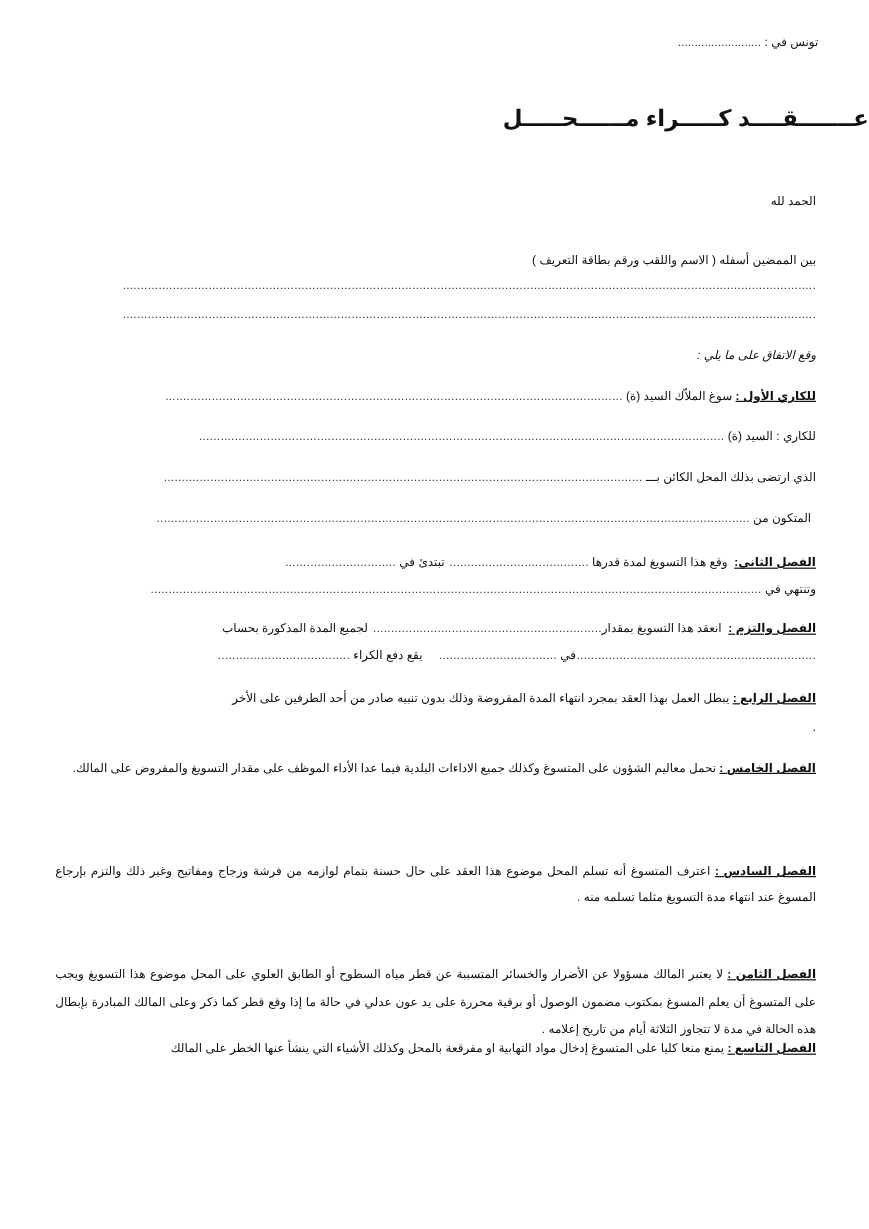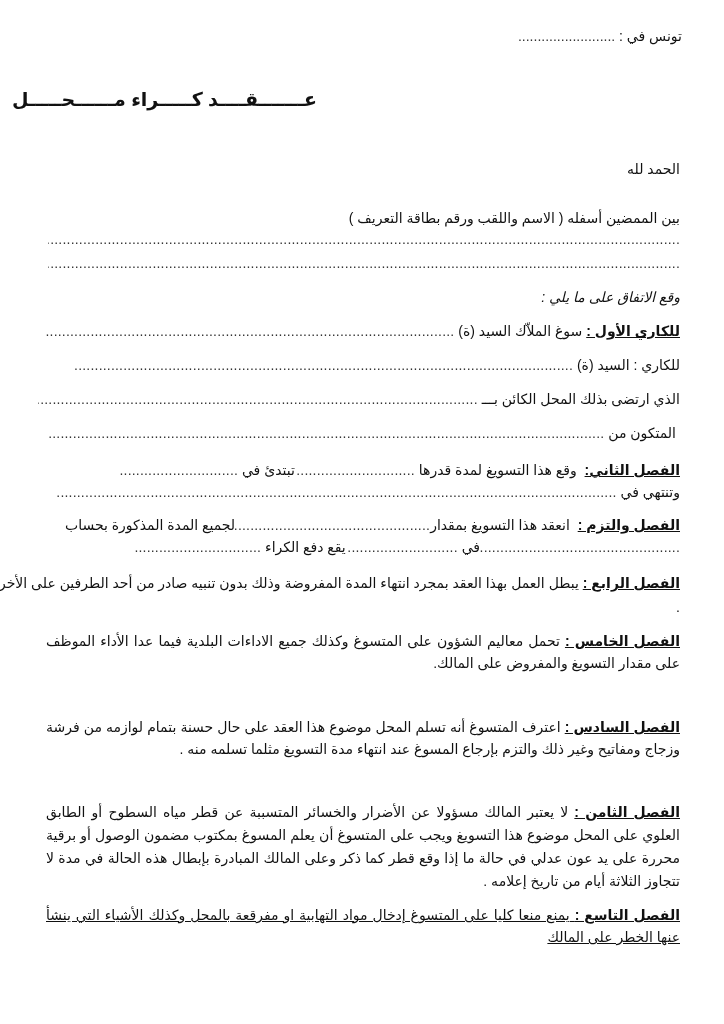--- a/index.html
+++ b/index.html
@@ -1,24 +1,24 @@
 <!DOCTYPE html>
 <html><head>
 <meta charset="utf-8">
 <style>
   html, body { margin: 0; padding: 0; background: #ffffff; }
   body { width: 724px; height: 1024px; overflow: hidden; position: relative;
          font-family: "Liberation Sans", "DejaVu Sans", sans-serif; color: #111; }
   .page { position: absolute; left: 0; top: 0; width: 724px; height: 1024px; }
   .ln { position: absolute; right: 44px; left: 46px; direction: rtl; text-align: right;
-        font-size: 14px; line-height: 18px; white-space: nowrap; }
+        font-size: 10px; line-height: 18px; white-space: nowrap; }
   .wrap { white-space: normal; text-align: justify; text-align-last: right; }
   .dots { letter-spacing: 0.2px; color: #333; }
   .head { font-weight: bold; text-decoration: underline; }
-  .title { position: absolute; left: 0; right: 0; top: 88px; text-align: left;
+  .title { position: absolute; left: 0; right: 0; top: 88px; text-align: right;
            font-size: 19px; font-weight: bold; direction: rtl; letter-spacing: 1px; padding-left: 12px; }
   .subtitle { position: absolute; left: 0; right: 0; top: 126px; text-align: center;
               font-size: 13.5px; direction: rtl; }
   .fill { display: inline-block; overflow: hidden; vertical-align: bottom; white-space: nowrap; }
 </style>
 </head>
 <body>
 
 <div class="page">
 
@@ -98,18 +98,18 @@
     <span class="head">الفصل السادس :</span>
     <span>اعترف المتسوغ أنه تسلم المحل  موضوع هذا العقد على حال حسنة بتمام لوازمه من فرشة وزجاج ومفاتيح وغير ذلك والتزم بإرجاع المسوغ عند انتهاء  مدة التسويغ مثلما تسلمه منه .</span>
   </div>
 
 
   <div class="ln wrap" style="top:801px; line-height:23px;">
     <span class="head">الفصل الثامن :</span>
     <span>لا يعتبر المالك مسؤولا عن الأضرار والخسائر المتسببة عن قطر مياه السطوح أو الطابق العلوي على المحل موضوع هذا التسويغ ويجب على المتسوغ أن يعلم المسوغ بمكتوب مضمون الوصول أو برقية محررة على يد عون عدلي في حالة ما إذا وقع قطر كما ذكر وعلى المالك المبادرة بإبطال هذه الحالة في مدة لا تتجاوز الثلاثة أيام من تاريخ إعلامه .</span>
   </div>
 
-  <div class="ln wrap" style="top:904px; line-height:22px;text-decoration:underline;">
+  <div class="ln wrap" style="top:864px; line-height:22px;">
     <span class="head">الفصل التاسع :</span>
     <span>يمنع منعا كليا على المتسوغ إدخال مواد التهابية او مفرقعة بالمحل وكذلك الأشياء التي ينشأ عنها الخطر على المالك</span>
   </div>
 
 </div>
 
 </body></html>

